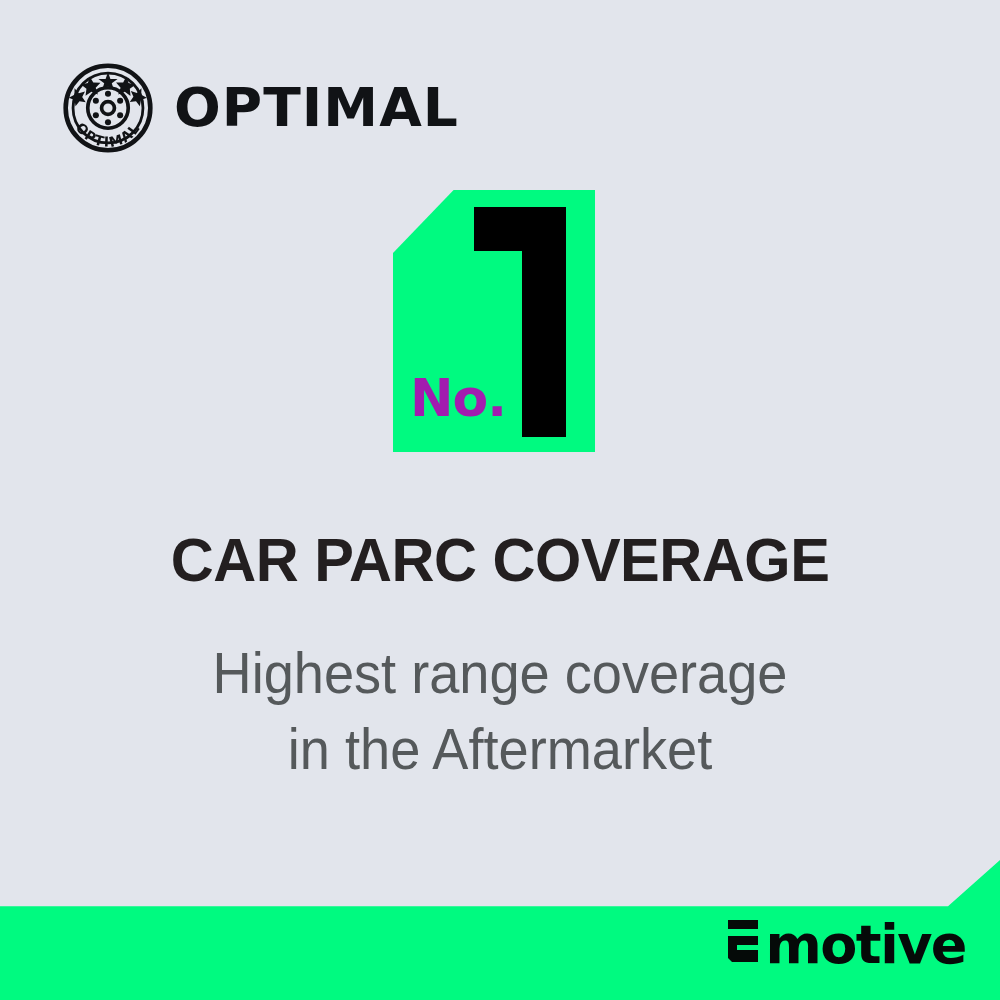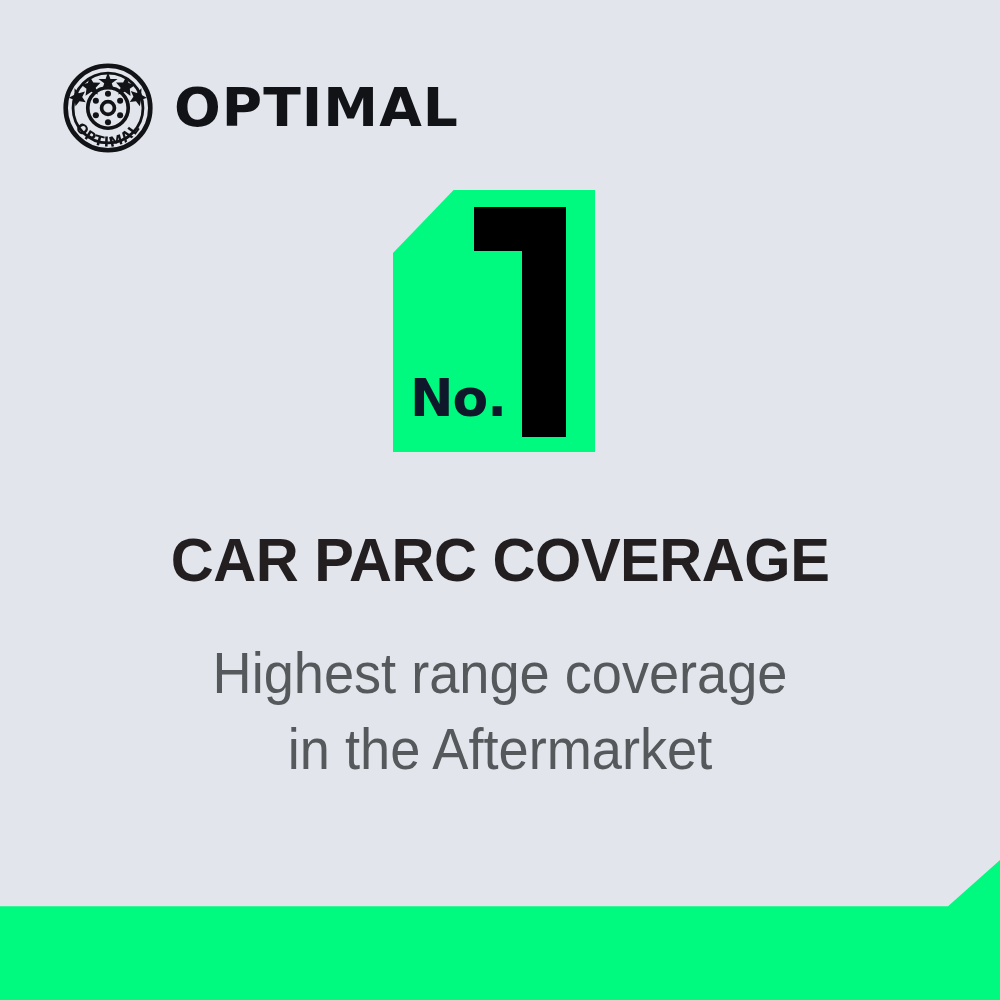--- a/index.html
+++ b/index.html
@@ -81,21 +81,21 @@
     height: 230px;
     background: #000000;
   }
   .rank-prefix {
     position: absolute;
     left: 410px;
     top: 372px;
     font-family: "DejaVu Sans", sans-serif;
     font-size: 52px;
     font-weight: 700;
-    color: #0f172a;
+    color: #a21caf;
     line-height: 1;
     letter-spacing: -1px;
   }
 
   
   .headline {
     position: absolute;
     left: 0;
     top: 529px;
     width: 1000px;
@@ -205,14 +205,21 @@
   <div class="rank-prefix">No.</div>
 
   <div class="headline">CAR PARC COVERAGE</div>
 
   <div class="subheadline">
     <span class="sub-line">Highest range coverage</span>
     <span class="sub-line">in the Aftermarket</span>
   </div>
 
   <div class="footer-banner"></div>
+  <div class="footer-wordmark">
+    <svg class="emotive-e" viewBox="0 0 38 52">
+      <rect x="4" y="2" width="30" height="9" fill="#050a08"></rect>
+      <polygon points="4,18 34,18 34,27 13,27 13,32 34,32 34,44 8,44 4,40" fill="#050a08"></polygon>
+    </svg>
+    <span class="emotive-rest">motive</span>
+  </div>
 
 </div>
 
 </body></html>

